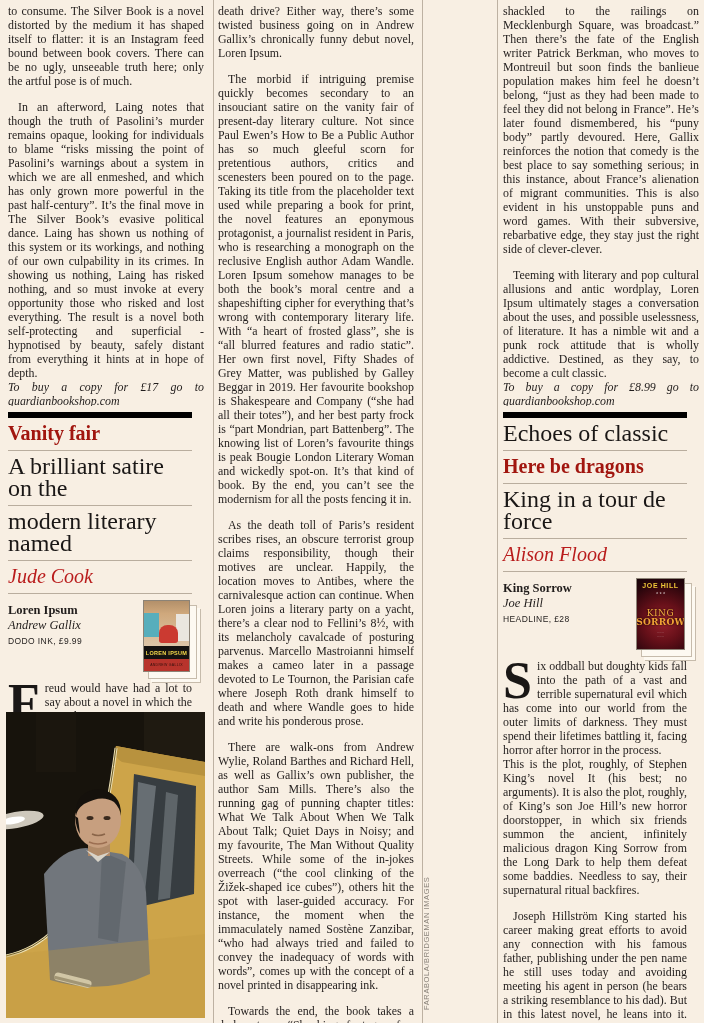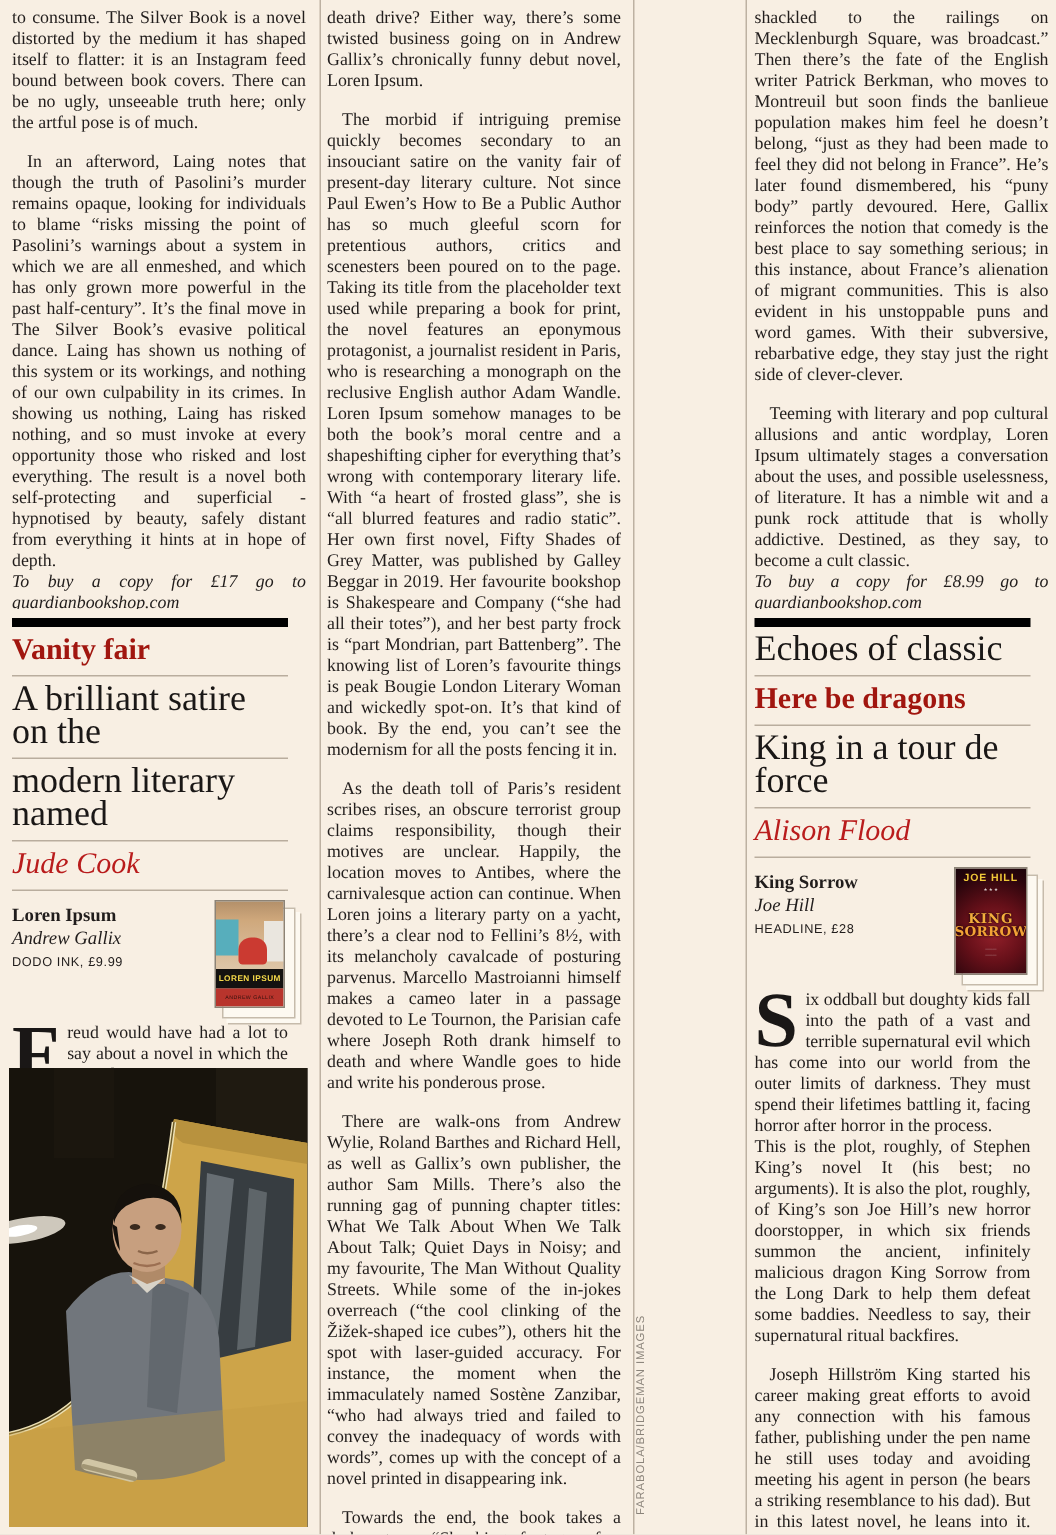--- a/index.html
+++ b/index.html
@@ -39,21 +39,21 @@
   .c1 .band span{font-family:"Liberation Sans",sans-serif;font-weight:bold;font-size:5.5px;
             letter-spacing:.3px;color:#f5d94a;}
   .c1 .foot{position:absolute;left:0;right:0;top:58px;bottom:0;background:#b8342c;
             display:flex;align-items:center;justify-content:center;}
   .c1 .foot span{font-family:"Liberation Sans",sans-serif;font-size:3.5px;color:#33100d;letter-spacing:.3px;}
   .c2 .art{width:47px;height:70px;background:radial-gradient(circle at 55% 62%,#93202a 0%,#661019 38%,#2a050c 78%,#170309 100%);
            display:flex;flex-direction:column;align-items:center;}
   .c2 .jh{font-family:"Liberation Sans",sans-serif;font-weight:bold;font-size:7px;
           letter-spacing:.6px;color:#efc838;margin-top:3px;}
   .c2 .tiny{font-family:"Liberation Sans",sans-serif;font-size:3px;color:#d8cccc;margin-top:2px;}
-  .c2 .king{font-family:"DejaVu Serif",serif;font-weight:bold;font-size:9px;line-height:9px;
+  .c2 .king{font-family:"DejaVu Serif",serif;font-weight:normal;font-size:9px;line-height:9px;
           color:#f3ae3d;margin-top:14px;letter-spacing:.5px;text-shadow:0 0 2px #000;}
   .c2 .sorrow{font-family:"DejaVu Serif",serif;font-weight:bold;font-size:9px;line-height:9px;
           color:#f3a336;letter-spacing:.2px;text-shadow:0 0 2px #000;}
   .c2 .tiny2{font-family:"Liberation Sans",sans-serif;font-size:2.5px;color:#cdbdbd;margin-top:4px;text-align:center;line-height:3.5px;}
   
   #photo{position:absolute;left:6px;top:712px;width:199px;height:306px;z-index:3;background:#17130c;}
   #credit{position:absolute;left:422px;top:884px;height:126px;z-index:4;
           font-family:"Liberation Sans",sans-serif;font-size:7.5px;letter-spacing:.6px;color:#8a837a;
           writing-mode:vertical-rl;transform:rotate(180deg);white-space:nowrap;}
 </style>

